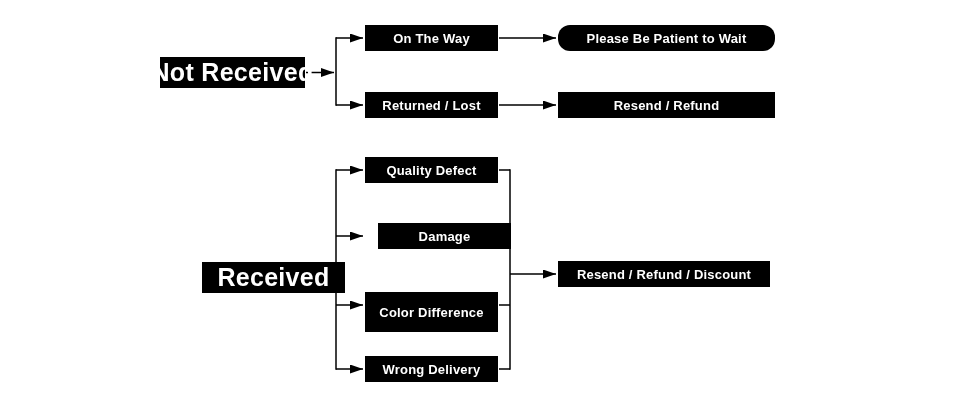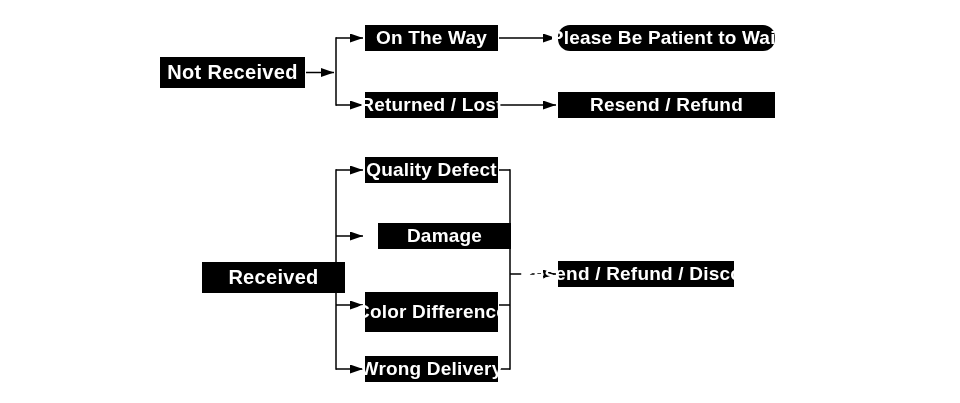--- a/index.html
+++ b/index.html
@@ -23,27 +23,27 @@
   }
   .node {
     position: absolute;
     background: var(--node-bg, #000000);
     color: var(--node-text, #ffffff);
     display: flex;
     align-items: center;
     justify-content: center;
     text-align: center;
     font-weight: bold;
-    font-size: 19px;
+    font-size: 13px;
     letter-spacing: 0.2px;
     white-space: nowrap;
     box-sizing: border-box;
   }
   .node.lg {
-    font-size: 20px;
+    font-size: 25px;
     letter-spacing: 0.3px;
   }
 </style>
 </head>
 <body>
 
 <div class="canvas">
 
   <svg class="wires" width="960" height="403" viewBox="0 0 960 403" xmlns="http://www.w3.org/2000/svg">
     <defs>
@@ -88,15 +88,15 @@
   <div class="node lg" style="left:162px; top:262px; width:143px; height:31px;margin-left:40px;">Received</div>
 
   <div class="node" style="left:365px; top:157px; width:133px; height:26px;">Quality Defect</div>
 
   <div class="node" style="left:365px; top:223px; width:133px; height:26px;margin-left:13px;">Damage</div>
 
   <div class="node" style="left:365px; top:292px; width:133px; height:40px;">Color Difference</div>
 
   <div class="node" style="left:365px; top:356px; width:133px; height:26px;">Wrong Delivery</div>
 
-  <div class="node" style="left:558px; top:261px; width:176px; height:26px;">Resend / Refund / Discount</div>
+  <div class="node" style="left:558px; top:261px; width:212px; height:26px;">Resend / Refund / Discount</div>
 
 </div>
 
 </body></html>

